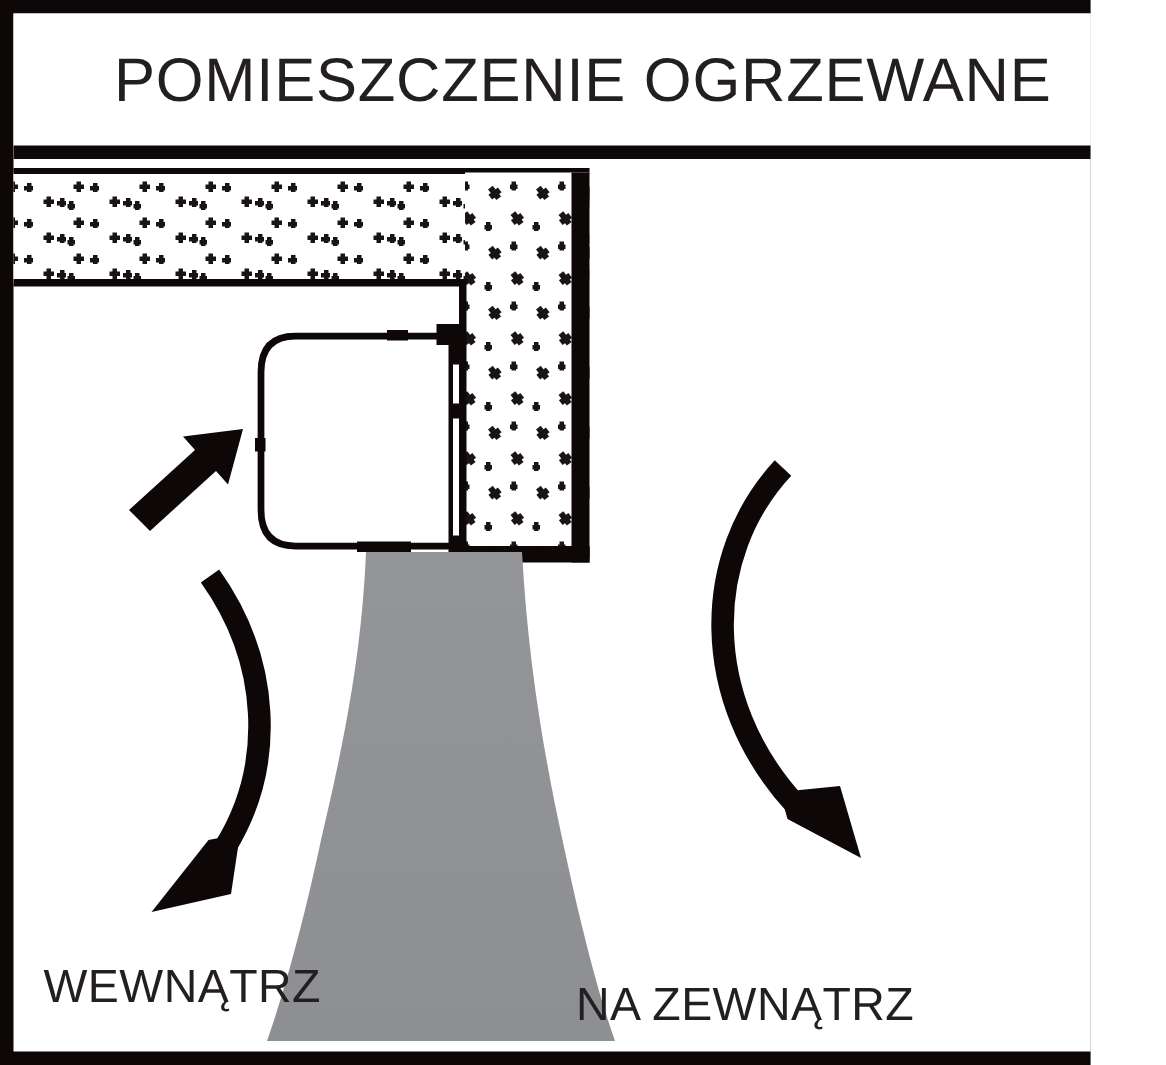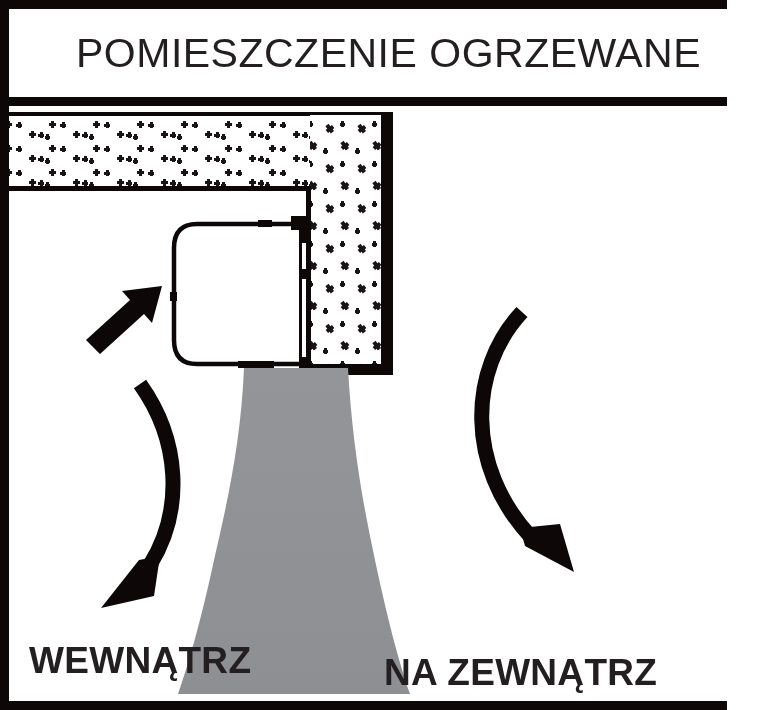--- a/index.html
+++ b/index.html
@@ -52,26 +52,25 @@
   #diagram-svg {
     position: absolute;
     left: 0;
     top: 0;
     width: 777px;
     height: 710px;
     pointer-events: none;
   }
   .lbl {
     position: absolute;
-    font-size: 37px;
+    font-size: 31px;
     color: #231f20;
     white-space: nowrap;
     font-family: "Liberation Sans", sans-serif;
     letter-spacing: 0.3px;
-    font-weight: bold;
   }
   #label-inside { left: 29px; top: 640px; }
   #label-outside { left: 384px; top: 640px; margin-top: 12px; }
 </style>
 </head>
 <body>
 
 <div id="stage">
 
   <div id="outer-frame"></div>

